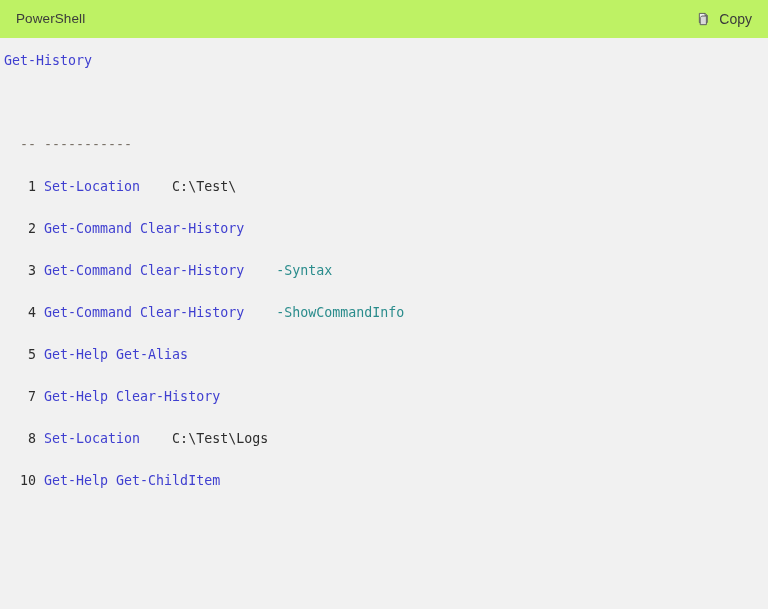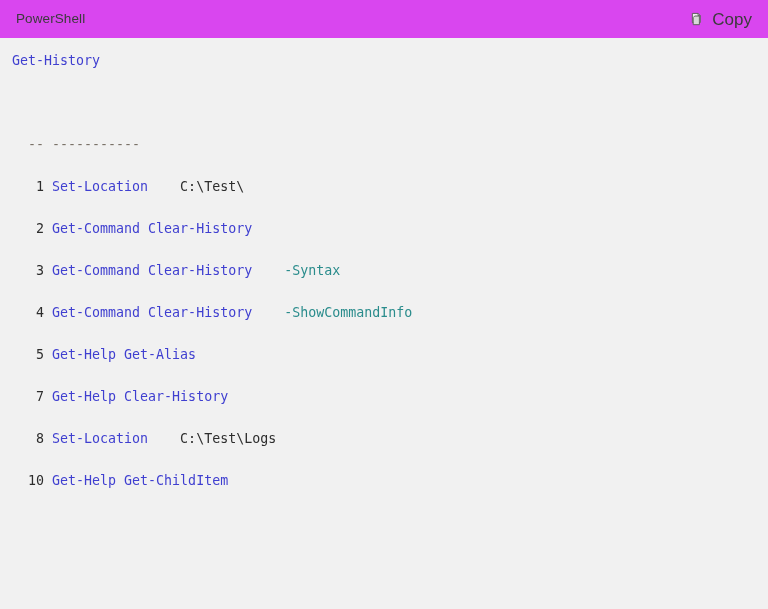--- a/index.html
+++ b/index.html
@@ -21,21 +21,21 @@
     background: #f1f1f1;
     display: flex;
     flex-direction: column;
     box-sizing: border-box;
   }
 
   
   .cb-header {
     height: 38px;
     min-height: 38px;
-    background: #d946ef;
+    background: #bef264;
     display: flex;
     align-items: center;
     justify-content: space-between;
     padding: 0 14px 0 16px;
     box-sizing: border-box;
   }
   .cb-lang {
     font-family: "Liberation Sans", sans-serif;
     font-size: 13.5px;
     color: #3b3b3b;
@@ -45,36 +45,36 @@
   }
   .cb-copy {
     display: flex;
     align-items: center;
     gap: 7px;
     cursor: pointer;
     background: none;
     border: none;
     padding: 2px 2px;
     font-family: "Liberation Sans", sans-serif;
-    font-size: 17px;
+    font-size: 14px;
     color: #3b3b3b;
     line-height: 1;
   }
   .cb-copy-icon {
     width: 15px;
     height: 15px;
     display: block;
   }
   .cb-copy-label { line-height: 1; }
 
   
   .cb-body {
     flex: 1 1 auto;
     background: #f1f1f1;
-    padding: 12px 0 0 12px;
+    padding: 12px 0 0 4px;
     box-sizing: border-box;
     overflow: hidden;
   }
   pre.cb-pre {
     margin: 0;
     padding: 0;
     font-family: "DejaVu Sans Mono", "Liberation Mono", monospace;
     font-size: 13.3px;
     line-height: 21px;
     white-space: pre;

